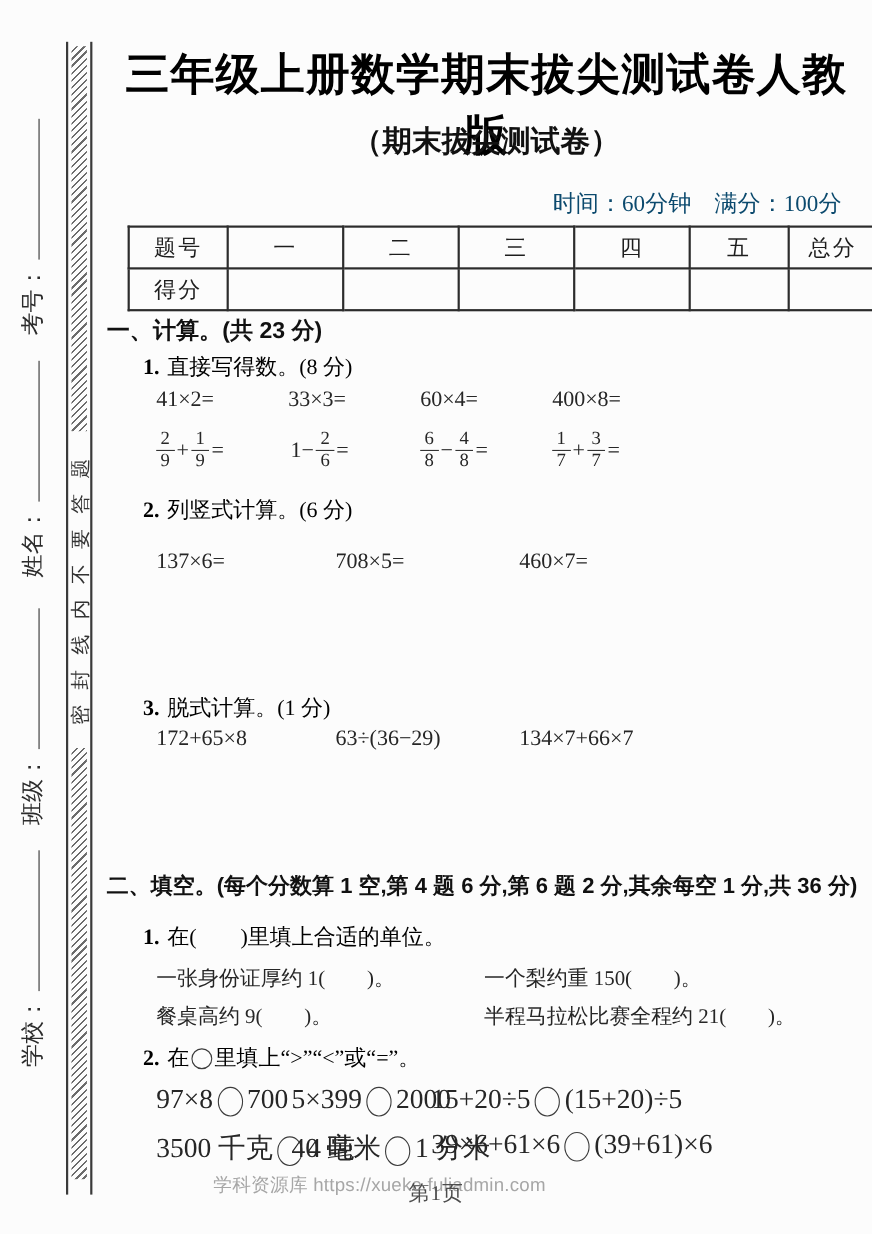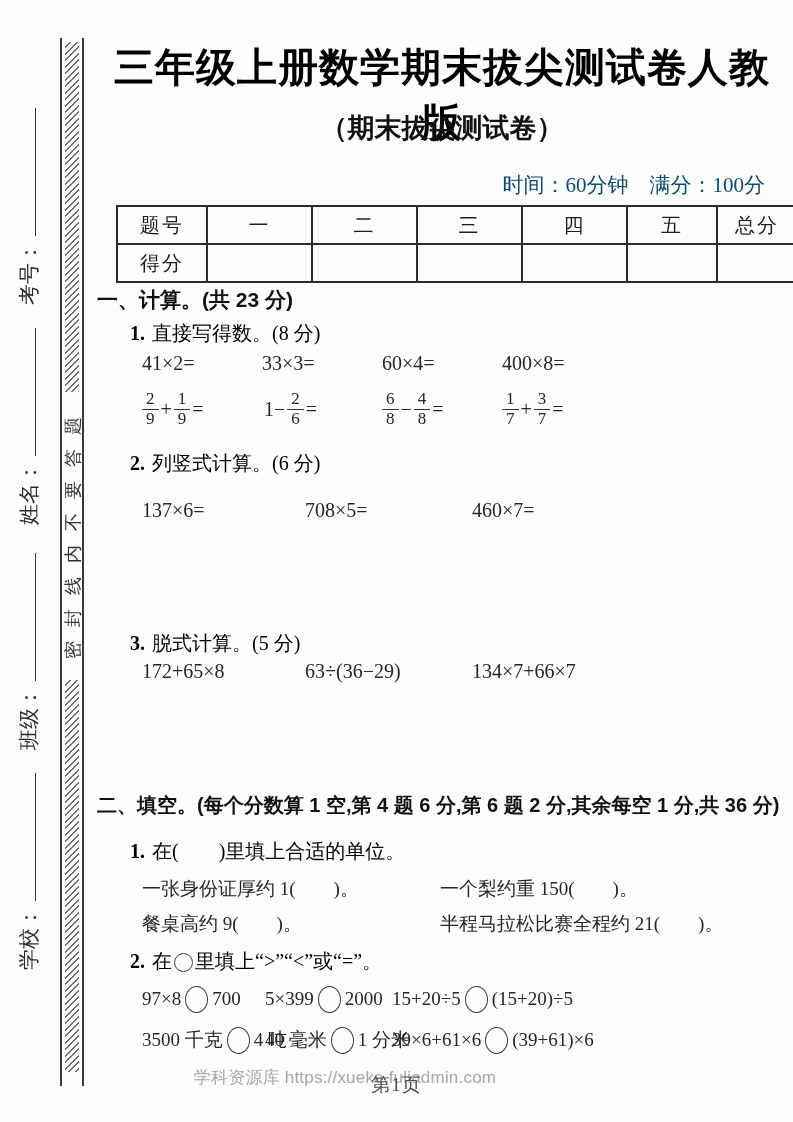--- a/index.html
+++ b/index.html
@@ -102,21 +102,21 @@
   .r-recur { top:660px; }
   .r-units1 { top:876px; }
   .r-units2 { top:911px; }
   .r-cmp1 { top:986px; }
   .r-cmp2 { top:1027px;text-align:center; }
   .p1{left:45px}.p2{left:165px}.p3{left:285px}.p4{left:405px}
   .t1{left:45px}.t2{left:208px}.t3{left:375px}
   .k1{left:45px}.k2{left:168px}.k3{left:295px}
   .u1{left:45px}.u2{left:343px}
   .r-units1 span.eq, .r-units2 span.eq { font-size:19px; }
-  .r-cmp1 span.eq, .r-cmp2 span.eq { font-size:19px; }
+  .r-cmp1 span.eq, .r-cmp2 span.eq { font-size:25px; }
 
   .frac {
     display:inline-block; text-align:center; vertical-align:middle;
     font-size:17px; line-height:1.1; color:#262626;
   }
   .frac .fd { display:block; border-top:1.5px solid #333; }
   .frac .fn, .frac .fd { padding:0 4px; }
   .fop { display:inline-block; vertical-align:middle; font-size:20px; padding:0 2px; }
 
   .cmp-circle {
@@ -229,21 +229,21 @@
       <span class="q-no">2.</span><span>列竖式计算。(6 分)</span>
     </div>
 
     <div class="eq-row r-column">
       <span class="eq t1">137×6=</span>
       <span class="eq t2">708×5=</span>
       <span class="eq t3">460×7=</span>
     </div>
 
     <div class="q-item qi-3">
-      <span class="q-no">3.</span><span>脱式计算。(5 分)</span>
+      <span class="q-no">3.</span><span>脱式计算。(1 分)</span>
     </div>
 
     <div class="eq-row r-recur">
       <span class="eq t1">172+65×8</span>
       <span class="eq t2">63÷(36−29)</span>
       <span class="eq t3">134×7+66×7</span>
     </div>
 
     <div class="sec-heading h-two">二、填空。(每个分数算 1 空,第 4 题 6 分,第 6 题 2 分,其余每空 1 分,共 36 分)</div>
 

